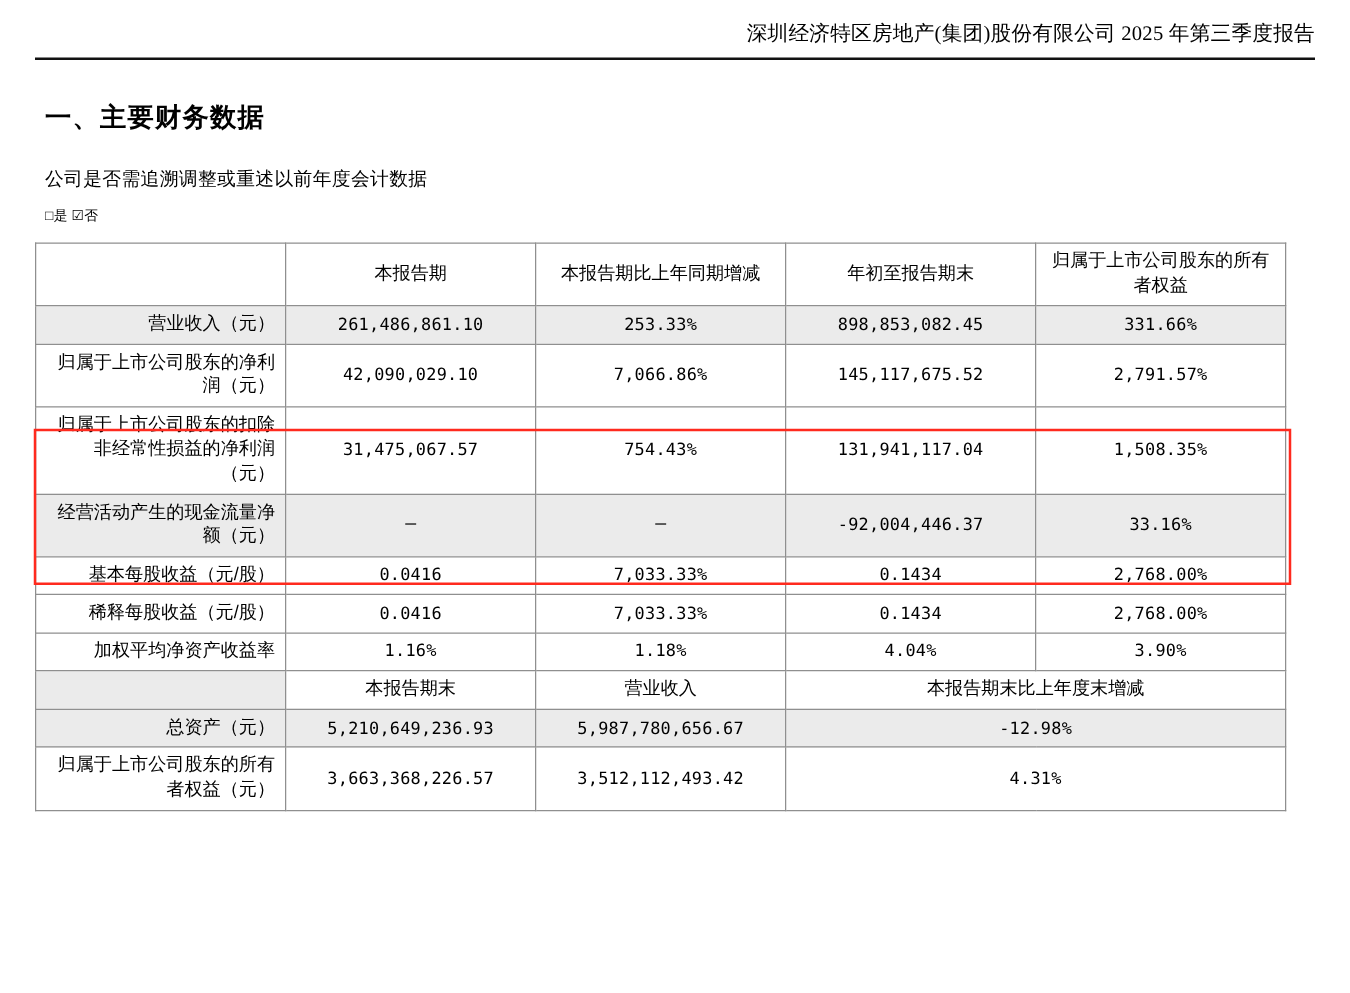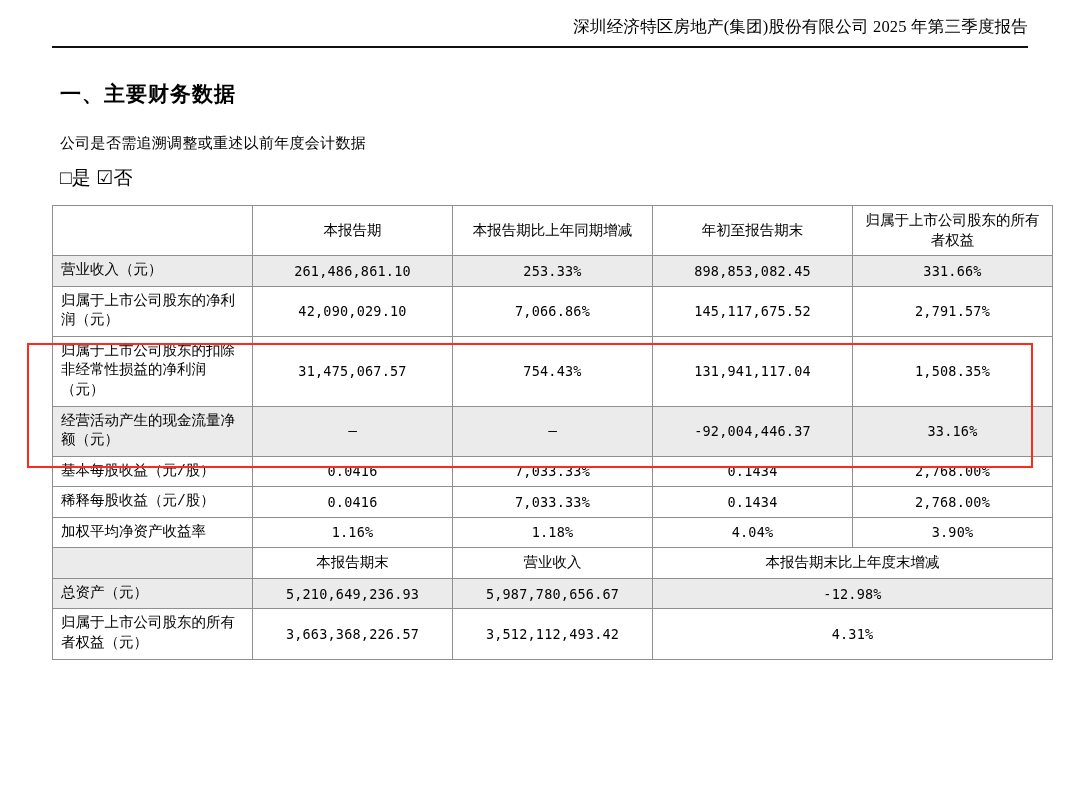--- a/index.html
+++ b/index.html
@@ -13,21 +13,21 @@
     font-family: "Liberation Serif", "DejaVu Serif", serif;
     color: #000000;
     position: relative;
     overflow: hidden;
   }
   .page {
     position: relative;
     width: 1080px;
     height: 794px;
     box-sizing: border-box;
-    padding: 0 52px;
+    padding: 0 28px;
   }
   
   .doc-header {
     padding-top: 16px;
     text-align: right;
     font-size: 16.5px;
     letter-spacing: 0.2px;
     font-family: "Liberation Serif", "DejaVu Serif", serif;
   }
   .header-rule {
@@ -47,21 +47,21 @@
     font-weight: bold;
     margin: 30px 0 0 8px;
     letter-spacing: 0.6px;
   }
   p.note {
     font-size: 15px;
     margin: 26px 0 0 8px;
     letter-spacing: 0.3px;
   }
   p.checkline {
-    font-size: 19px;
+    font-size: 11px;
     margin: 12px 0 0 8px;
     letter-spacing: 0.3px;
   }
   
   table.fin {
     margin-top: 14px;
     margin-left: 0px;
     border-collapse: collapse;
     width: 1000px;
     table-layout: fixed;
@@ -78,22 +78,22 @@
   .col-b { width: 200px; }
   .col-c { width: 200px; }
   .col-d { width: 200px; }
 
   .hdr-cell {
     text-align: center;
     background: #ffffff;
     font-family: "Liberation Serif", "DejaVu Serif", serif;
   }
   .lbl {
-    text-align: left;
-    font-family: Liberation Mono, monospace;
+    text-align: right;
+    font-family: Liberation Sans, sans-serif;
   }
   .num {
     text-align: center;
     font-family: "DejaVu Sans Mono", "Liberation Mono", monospace;
     font-size: 13.5px;
     letter-spacing: 0.2px;
   }
   .dash {
     text-align: center;
     font-family: "DejaVu Sans Mono", "Liberation Mono", monospace;

